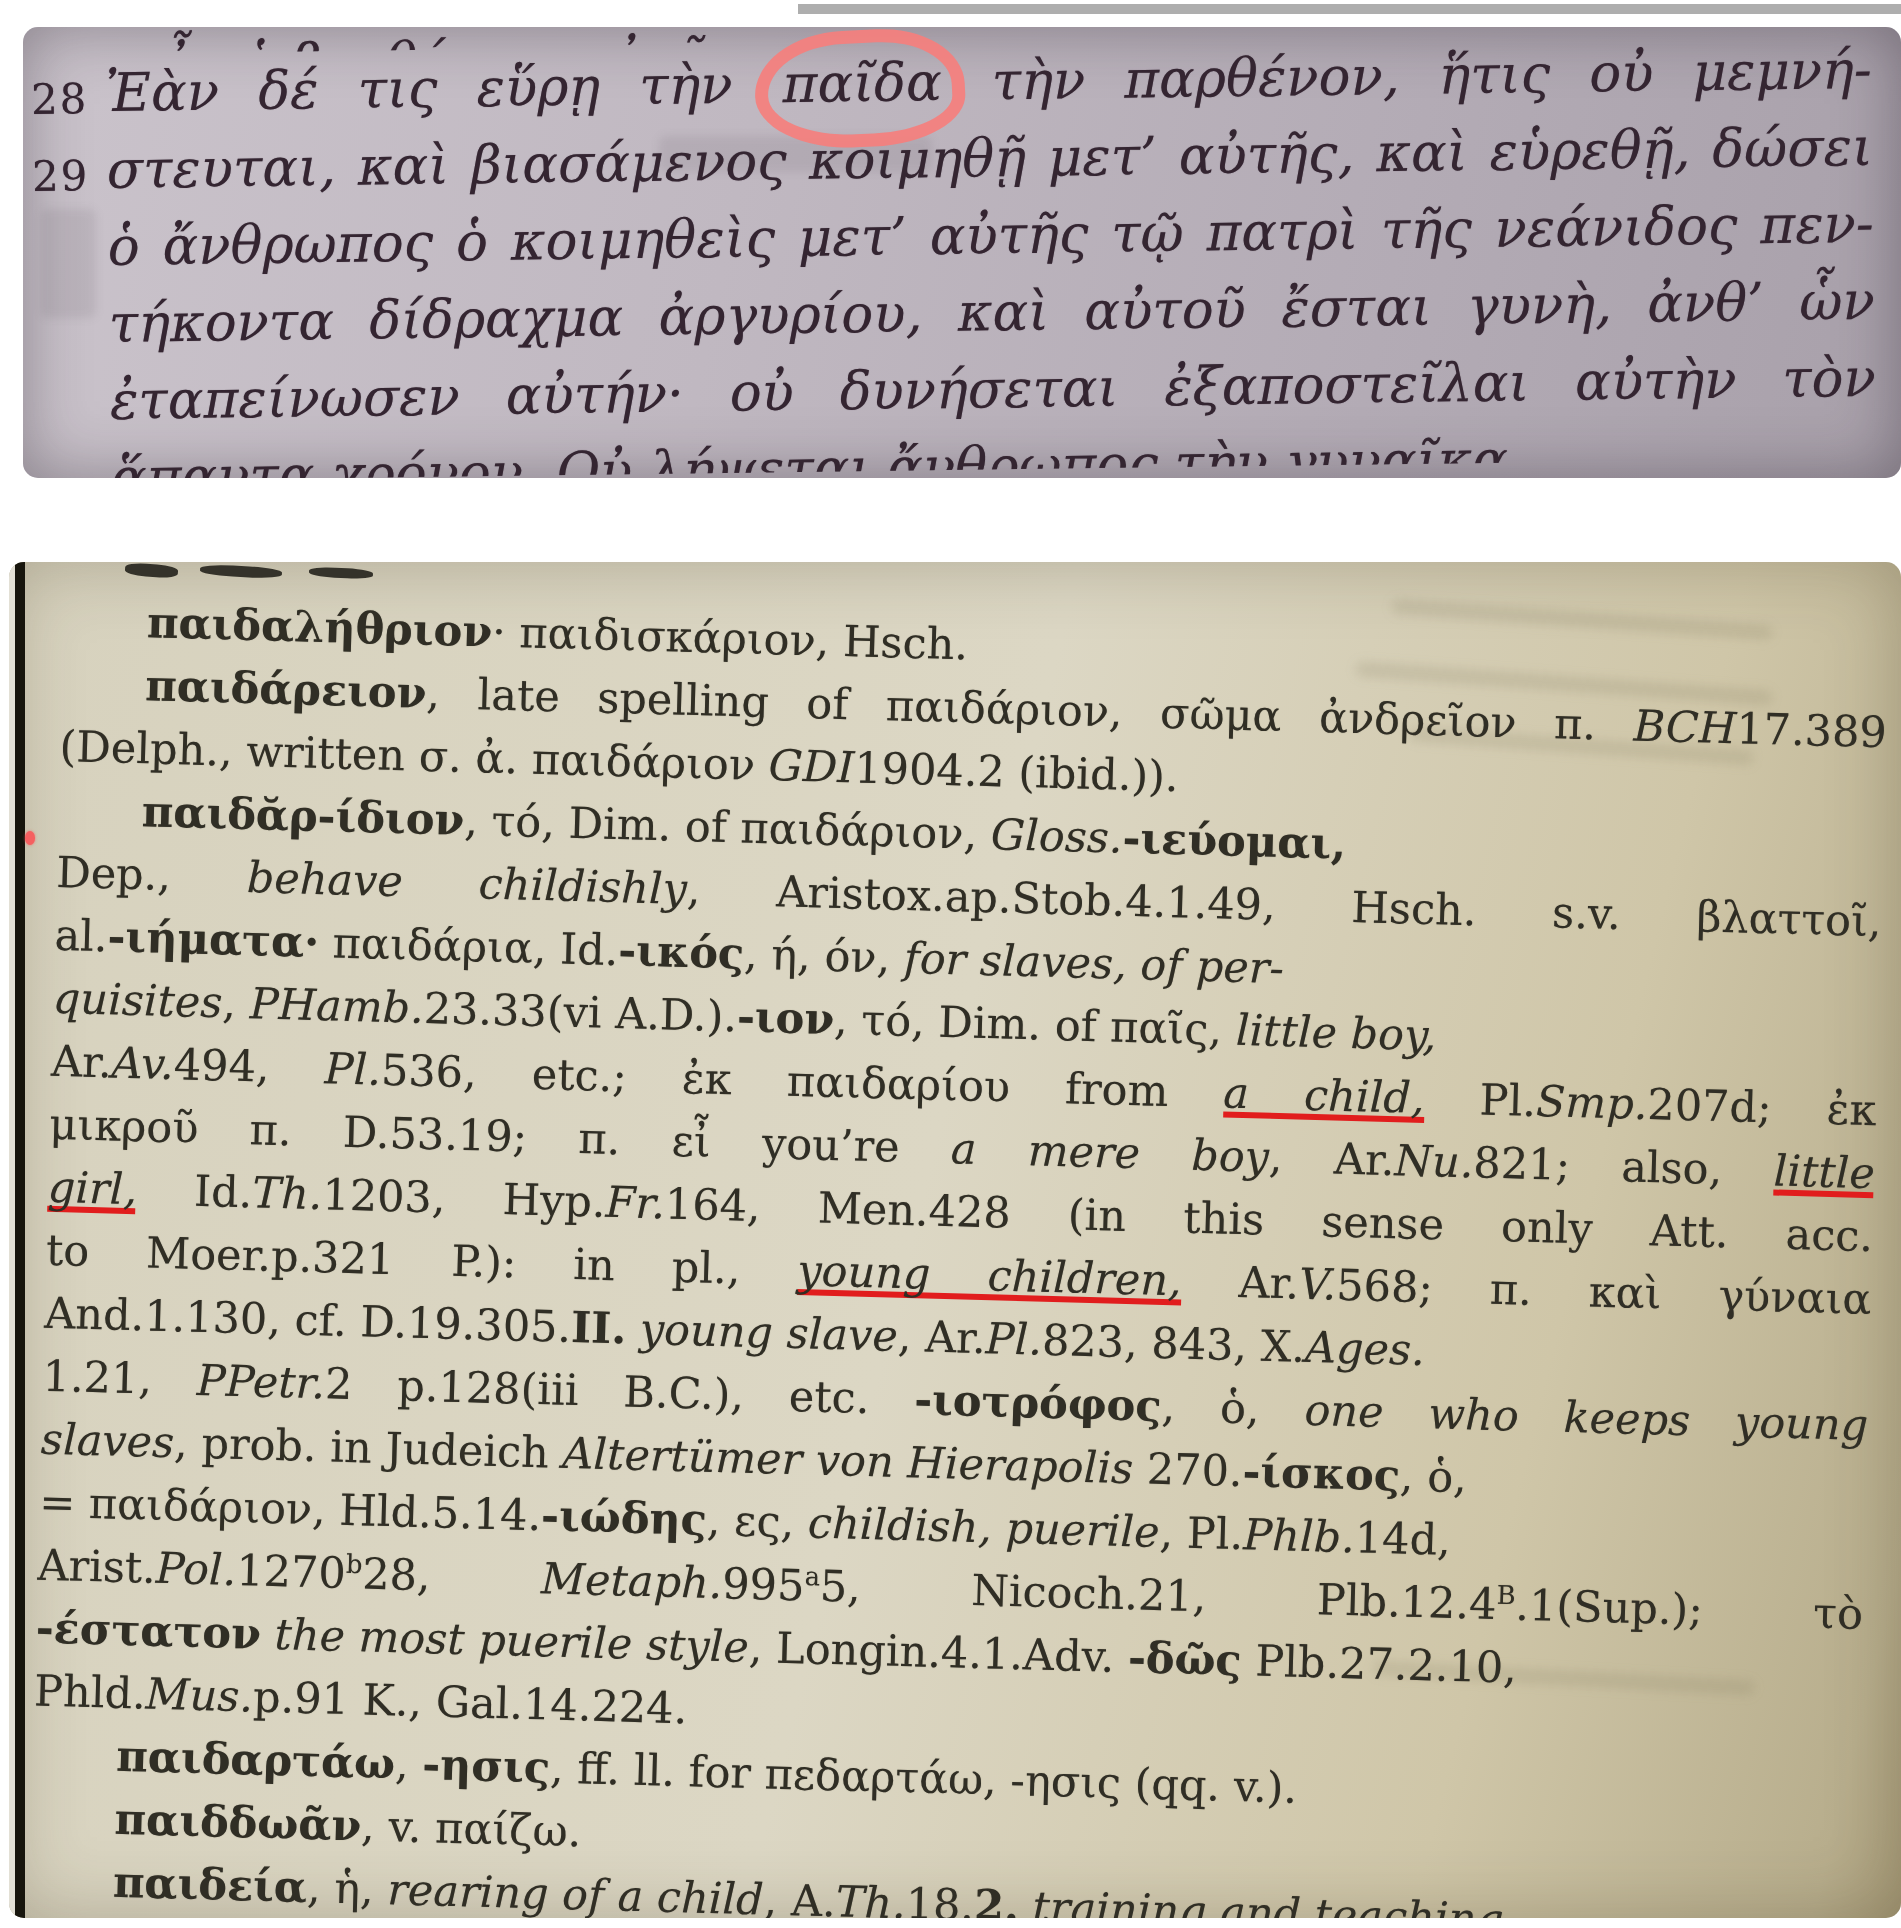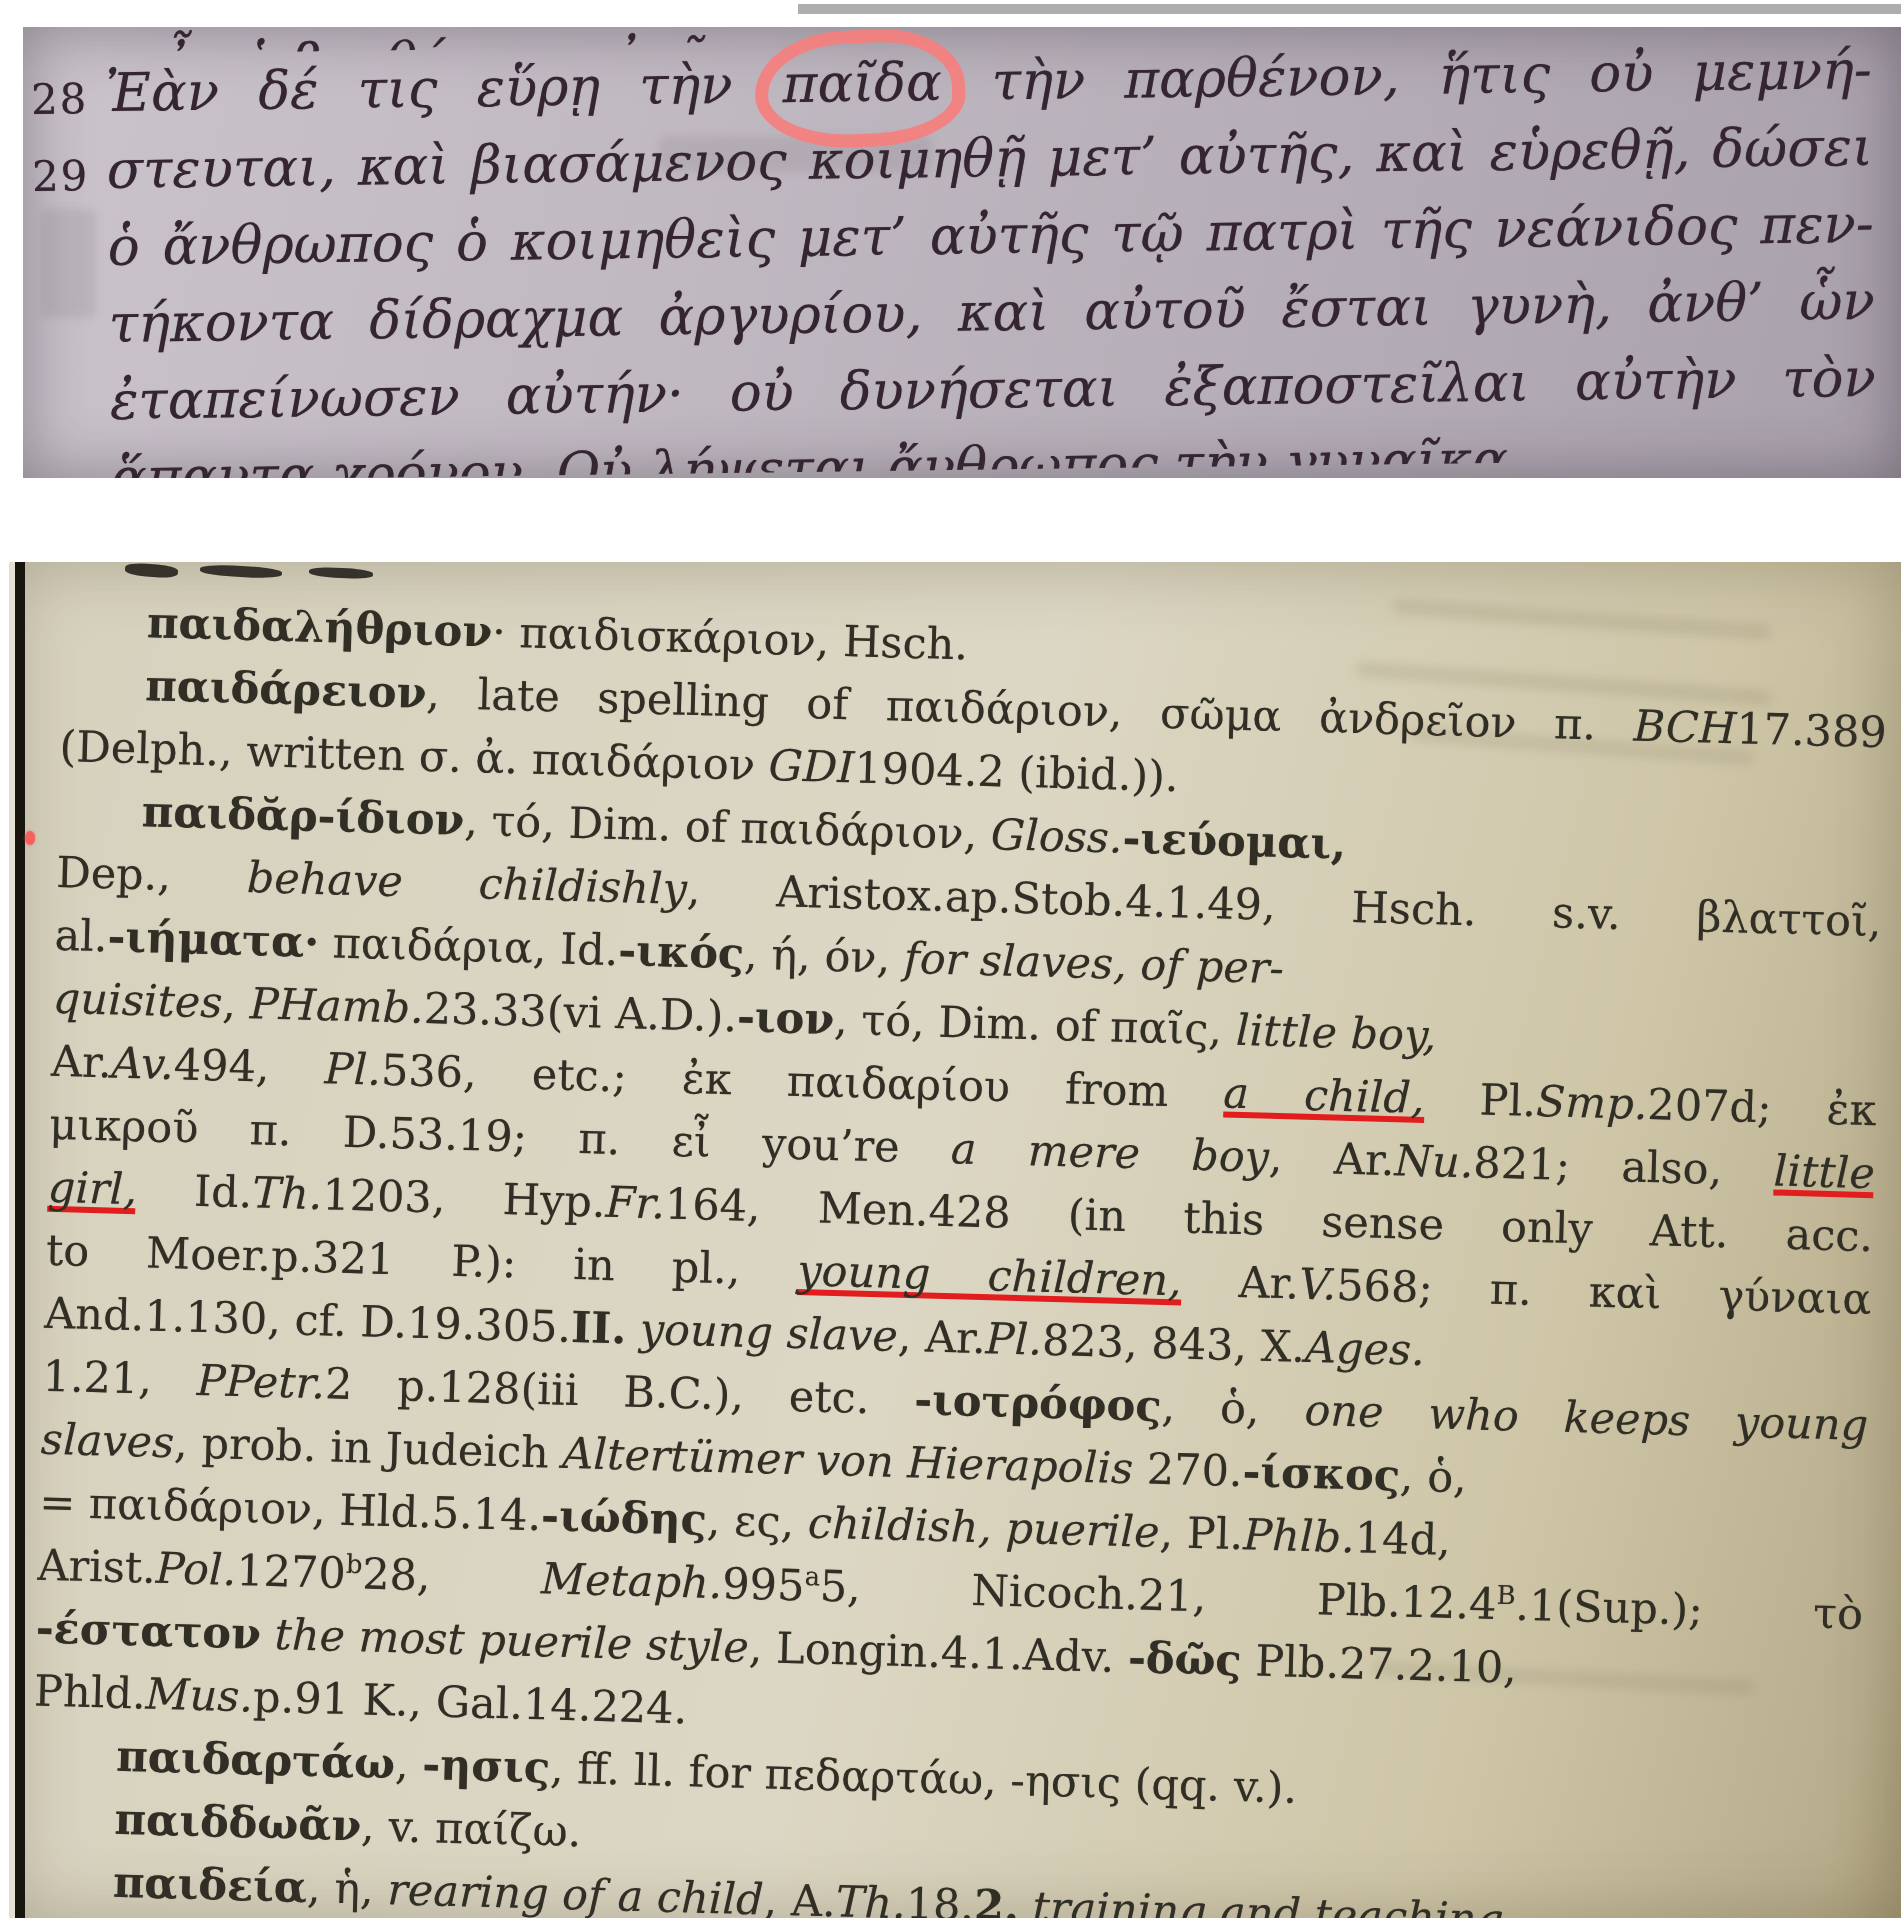--- a/index.html
+++ b/index.html
@@ -1,21 +1,21 @@
 <!DOCTYPE html>
 <html style="font-size:14.5px"><head>
 <meta charset="utf-8">
 <style>
   html,body{margin:0;padding:0;background:#fff;}
   .canvas{position:relative;width:1901px;height:1928px;background:#ffffff;overflow:hidden;
           font-family:"DejaVu Serif", serif;}
   .top-strip{position:absolute;left:798px;top:3.6px;width:1103px;height:10px;background:#aeaeae;}
 
   
-  .photo{position:absolute;overflow:hidden;}
+  .photo{position:absolute;overflow:hidden;border-radius:15px;}
   .scripture{left:23px;top:27px;width:1878px;height:451px;
      background:linear-gradient(102deg,#cac3cb 0%,#c0b8c1 38%,#b3abb5 72%,#a8a0aa 100%);
      box-shadow:inset 0 0 64px rgba(35,25,38,.38);}
   .scripture-rot{position:absolute;left:82px;top:0;width:1766px;
      transform:rotate(-0.75deg);transform-origin:0 0;
      font-size:53px;line-height:77px;color:#342531;font-style:italic;
      text-shadow:0 0 0.9px rgba(30,15,30,.45);}
   .cut-top{height:27px;overflow:hidden;}
   .cut-top span{display:inline-block;margin-left:56px;margin-top:-47px;}
   .line{position:relative;}

